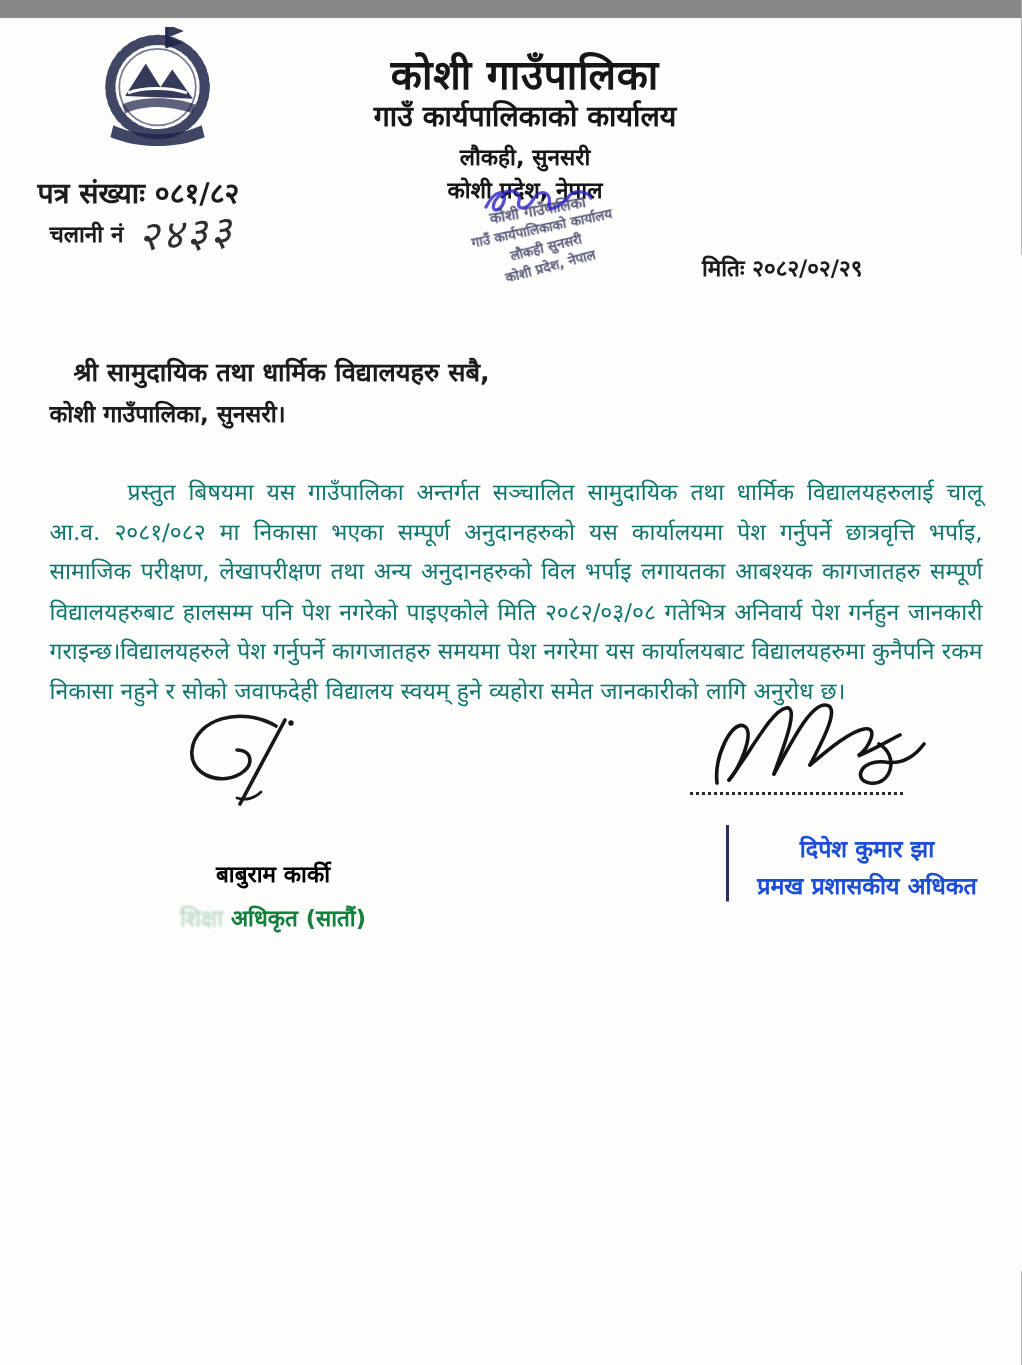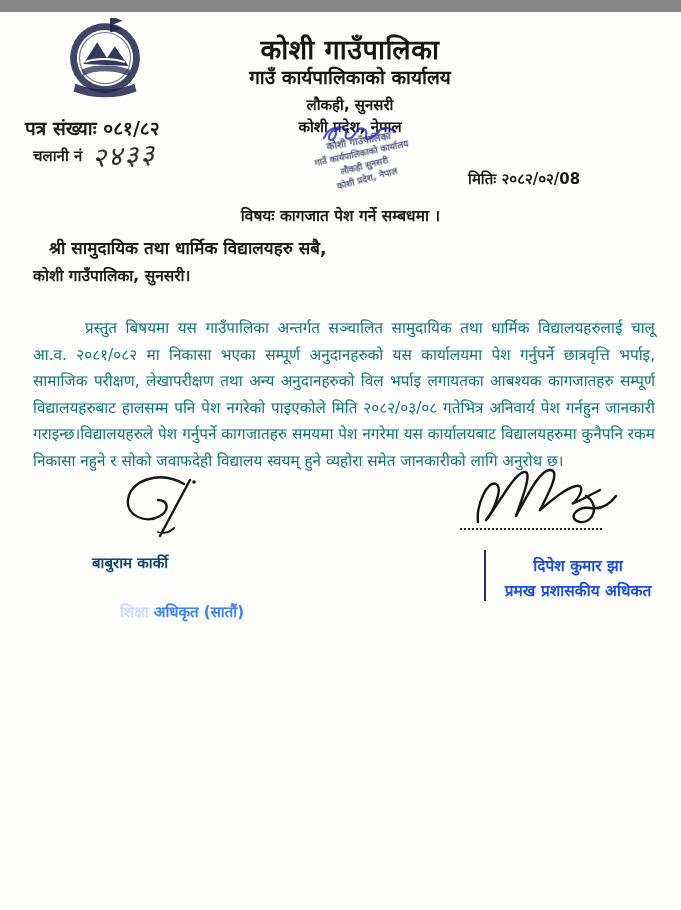--- a/index.html
+++ b/index.html
@@ -47,24 +47,24 @@
   .addr1{position:absolute;left:49px;top:224px;font-size:17px;font-weight:bold;}
   .addr2{position:absolute;left:33px;top:252px;font-size:15.5px;font-weight:bold;}
   
   .body-text{
     position:absolute;left:33px;top:288px;width:622px;
     font-size:15.3px;line-height:26.5px;text-align:justify;
     text-indent:52px;color:#0f766e;
   }
   
   .sig-left{position:absolute;left:112px;top:462px;width:120px;height:68px;}
-  .sig-left-name{position:absolute;left:92px;top:540px;width:180px;text-align:left;
-    font-size:15px;font-weight:bold;color:#0c4a6e;}
+  .sig-left-name{position:absolute;left:92px;top:560px;width:180px;text-align:center;
+    font-size:15px;font-weight:bold;color:#000000;}
   .sig-left-title{position:absolute;left:72px;top:589px;width:220px;text-align:center;
-    font-size:15px;font-weight:bold;color:#3b82f6;}
+    font-size:15px;font-weight:bold;color:#15803d;}
   .faded{opacity:.25;filter:blur(.6px);}
   .sig-right{position:absolute;left:468px;top:448px;width:170px;height:76px;}
   .dotline{position:absolute;left:460px;top:516px;width:142px;border-bottom:2px dotted #2a2a2a;}
   .sig-right-block{position:absolute;left:484px;top:538px;width:168px;
     border-left:2px solid #2c2c66;padding-left:8px;text-align:center;
     color:#1d4ed8;font-weight:bold;}
   .sig-right-name{font-size:15.5px;margin-top:4px;}
   .sig-right-title{font-size:15.5px;margin-top:3px;}
 </style>
 </head>
@@ -93,34 +93,33 @@
   </svg>
 
   <div class="lh lh-title">कोशी गाउँपालिका</div>
   <div class="lh lh-office">गाउँ कार्यपालिकाको कार्यालय</div>
   <div class="lh lh-place">लौकही, सुनसरी</div>
   <div class="lh lh-prov">कोशी प्रदेश, नेपाल</div>
 
   <div class="refno">पत्र संख्याः ०८१/८२</div>
   <div class="chalani">चलानी नं</div>
   <div class="chalani-num">२४३३</div>
-  <div class="date">मितिः २०८२/०२/08</div>
+  <div class="date">मितिः २०८२/०२/२९</div>
 
   <div class="stamp">
     <div class="st1">कोशी गाउँपालिका</div>
     <div class="st2">गाउँ कार्यपालिकाको कार्यालय</div>
     <div class="st3">लौकही सुनसरी</div>
     <div class="st4">कोशी प्रदेश, नेपाल</div>
   </div>
 
   <svg class="scribble" viewBox="0 0 78 26" xmlns="http://www.w3.org/2000/svg">
     <path d="M4 16 C10 4 18 4 16 12 C14 20 6 20 10 12 C16 2 28 4 26 12 C24 19 32 18 36 10 C40 4 48 6 46 14 C44 20 54 16 60 8 C64 4 72 6 74 10" stroke="#2b22c4" stroke-width="2.2" fill="none" stroke-linecap="round" opacity=".8"></path>
   </svg>
 
-  <div class="subject">विषयः कागजात पेश गर्ने सम्बधमा ।</div>
 
   <div class="addr1">श्री सामुदायिक तथा धार्मिक विद्यालयहरु सबै,</div>
   <div class="addr2">कोशी गाउँपालिका, सुनसरी।</div>
 
   <p class="body-text">प्रस्तुत बिषयमा यस गाउँपालिका अन्तर्गत सञ्चालित सामुदायिक तथा धार्मिक विद्यालयहरुलाई चालू आ.व. २०८१/०८२ मा निकासा भएका सम्पूर्ण अनुदानहरुको यस कार्यालयमा पेश गर्नुपर्ने छात्रवृत्ति भर्पाइ, सामाजिक परीक्षण, लेखापरीक्षण तथा अन्य अनुदानहरुको विल भर्पाइ लगायतका आबश्यक कागजातहरु सम्पूर्ण विद्यालयहरुबाट हालसम्म पनि पेश नगरेको पाइएकोले मिति २०८२/०३/०८ गतेभित्र अनिवार्य पेश गर्नहुन जानकारी गराइन्छ।विद्यालयहरुले पेश गर्नुपर्ने कागजातहरु समयमा पेश नगरेमा यस कार्यालयबाट विद्यालयहरुमा कुनैपनि रकम निकासा नहुने र सोको जवाफदेही विद्यालय स्वयम् हुने व्यहोरा समेत जानकारीको लागि अनुरोध छ।</p>
 
   <svg class="sig-left" viewBox="0 0 120 68" xmlns="http://www.w3.org/2000/svg">
     <g stroke="#181818" stroke-width="2.4" fill="none" stroke-linecap="round">
       <path d="M72 10 C48 -4 18 6 16 26 C14 42 34 50 48 42 C58 36 56 26 46 26"></path>
       <path d="M78 6 L48 62"></path>

